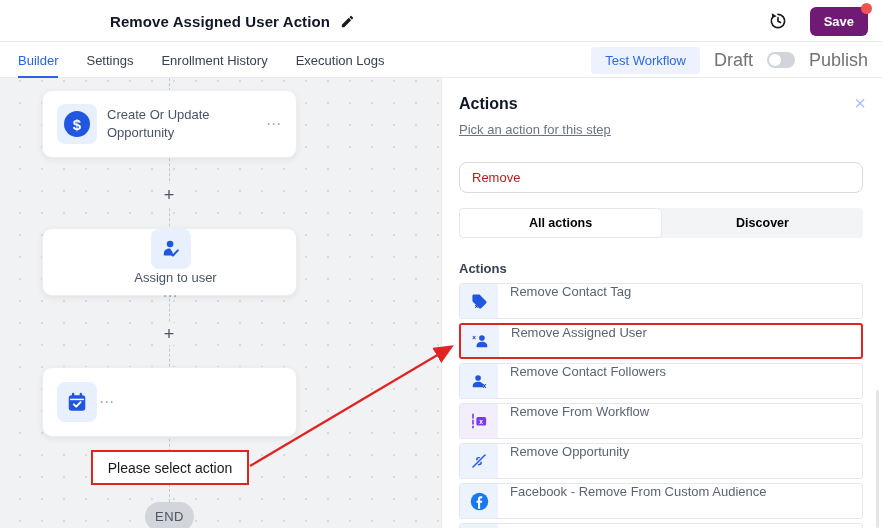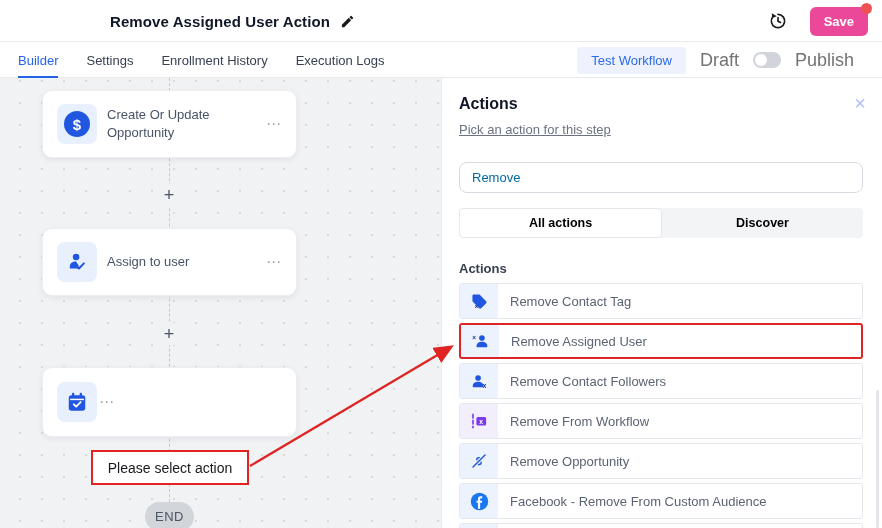--- a/index.html
+++ b/index.html
@@ -7,31 +7,31 @@
   body { font-family:"Liberation Sans","DejaVu Sans",sans-serif; }
   .screen { position:relative; width:882px; height:528px; overflow:hidden; background:#fff; }
 
   
   .topbar { position:absolute; left:0; top:0; width:882px; height:42px; background:#fff; border-bottom:1px solid #e9eaee; }
   .title-wrap { position:absolute; left:110px; top:0; height:42px; display:flex; align-items:center; gap:10px; }
   .wf-title { font-size:15px; font-weight:700; color:#101828; letter-spacing:.1px; }
   .pencil { width:15px; height:15px; cursor:pointer; }
   .top-right { position:absolute; right:14px; top:0; height:42px; display:flex; align-items:center; gap:22px; }
   .history-btn { width:20px; height:20px; cursor:pointer; }
-  .save-btn { position:relative; background:#ec4899; color:#fff; font-size:13px; font-weight:600;
+  .save-btn { position:relative; background:#701a75; color:#fff; font-size:13px; font-weight:600;
     border:none; border-radius:6px; padding:7px 14px; cursor:pointer; font-family:inherit; }
   .save-dot { position:absolute; right:-4px; top:-4px; width:11px; height:11px; border-radius:50%; background:#f05252; }
 
   
   .tabbar { position:absolute; left:0; top:42px; width:882px; height:36px; background:#fff; border-bottom:1px solid #e9eaee; }
   .tabs { position:absolute; left:18px; top:0; height:36px; display:flex; gap:28px; }
   .tab { display:flex; align-items:center; height:36px; font-size:13px; color:#374151; cursor:pointer; position:relative; }
   .tab.active { color:#2563eb; font-weight:500; }
   .tab.active::after { content:""; position:absolute; left:0; right:0; bottom:0; height:2px; background:#2563eb; }
-  .tabbar-right { position:absolute; right:28px; top:0; height:36px; display:flex; align-items:center; gap:14px; }
+  .tabbar-right { position:absolute; right:14px; top:0; height:36px; display:flex; align-items:center; gap:14px; }
   .test-wf { background:#eef2ff; color:#2a6ae9; font-size:13px; font-weight:500; border:none; border-radius:4px;
     padding:6px 14px; cursor:pointer; font-family:inherit; }
   .mode-label { font-size:18px; color:#737373; font-weight:500; }
   .toggle { width:28px; height:16px; background:#d1d5db; border-radius:9px; position:relative; cursor:pointer; }
   .toggle-knob { position:absolute; left:2px; top:2px; width:12px; height:12px; border-radius:50%; background:#fff; }
 
   
   .canvas { position:absolute; left:0; top:78px; width:441px; height:450px; background:#f1f2f4;
     background-image:radial-gradient(circle,#d8dade 1.3px, transparent 1.5px); background-size:22px 22px; background-position:9px 14px;
     overflow:hidden; }
@@ -51,28 +51,28 @@
 
   
   .arrow-overlay { position:absolute; left:0; top:0; width:882px; height:528px; pointer-events:none; z-index:30; }
 
   
   .panel { position:absolute; left:441px; top:78px; width:441px; height:450px; background:#fff; border-left:1px solid #e9eaee; }
   .panel-title { position:absolute; left:17px; top:17px; font-size:16px; font-weight:700; color:#101828; }
   .panel-close { position:absolute; right:16px; top:15px; font-size:20px; color:#aebffb; line-height:1; cursor:pointer; }
   .panel-subtitle { position:absolute; left:17px; top:44px; font-size:13px; color:#6b7280;text-decoration:underline; }
   .panel-search { position:absolute; left:17px; top:84px; width:404px; height:31px; border:1px solid #d6dae1; border-radius:8px;
-    padding:0 12px; font-size:13px; color:#0369a1; font-family:inherit; outline:none; background:#fff; }
+    padding:0 12px; font-size:13px; color:#b91c1c; font-family:inherit; outline:none; background:#fff; }
   .segmented { position:absolute; left:17px; top:130px; width:404px; height:30px; background:#f3f4f6; border-radius:4px; display:flex; overflow:hidden; }
   .segment { flex:1; display:flex; align-items:center; justify-content:center; font-size:12.5px; font-weight:600; color:#000000; cursor:pointer; }
   .segment.active { background:#fff; border:1px solid #e5e7eb; border-radius:4px; }
   .section-label { position:absolute; left:17px; top:183px; font-size:13px; font-weight:700; color:#374151; }
   .action-list { position:absolute; left:17px; top:205px; width:404px; }
   .action-item { position:relative; width:404px; height:36px; background:#fff; border:1px solid #e4e7ec; border-radius:3px;
-    display:flex; align-items:center; margin-bottom:4px; cursor:pointer; overflow:hidden; }
+    display:flex; align-items:flex-start; margin-bottom:4px; cursor:pointer; overflow:hidden; }
   .action-item.highlighted { border:2px solid #dc2626; }
   .ai-icon { width:38px; height:100%; background:#edf3fe; display:flex; align-items:center; justify-content:center; flex:none; }
   .ai-icon.purple { background:#f3eefc; }
   .ai-label { margin-left:12px; font-size:13px; color:#5b6472; white-space:nowrap; }
   .scroll-thumb { position:absolute; right:3px; top:312px; width:3px; height:138px; background:#e3e5e9; border-radius:2px; }
 </style>
 </head>
 <body>
 
 <div class="screen">
@@ -131,21 +131,21 @@
           <circle cx="14" cy="14" r="13" fill="#2157e0"></circle>
           <text x="14" y="19.5" font-size="15" font-weight="bold" fill="#fff" text-anchor="middle" font-family="Liberation Sans, sans-serif">$</text>
         </svg>
       </div>
       <div class="step-title">Create Or Update Opportunity</div>
       <div class="step-more">⋯</div>
     </div>
 
     <div class="plus-node" style="top:106px;">+</div>
 
-    <div class="step-card" style="top:150px;">
+    <div class="step-card" style="top:150px;flex-direction:column;">
       <div class="step-icon-tile">
         <svg width="22" height="22" viewBox="0 0 24 24">
           <circle cx="11" cy="6.5" r="3.6" fill="#2157e0"></circle>
           <path d="M11 11.5c-4 0-6.8 2.2-6.8 5V19h9.5v-3.5z" fill="#2157e0"></path>
           <path d="M11.5 16.5l2.6 2.6 5.4-5.6" fill="none" stroke="#2157e0" stroke-width="2.2" stroke-linecap="round" stroke-linejoin="round"></path>
         </svg>
       </div>
       <div class="step-title">Assign to user</div>
       <div class="step-more">⋯</div>
     </div>

